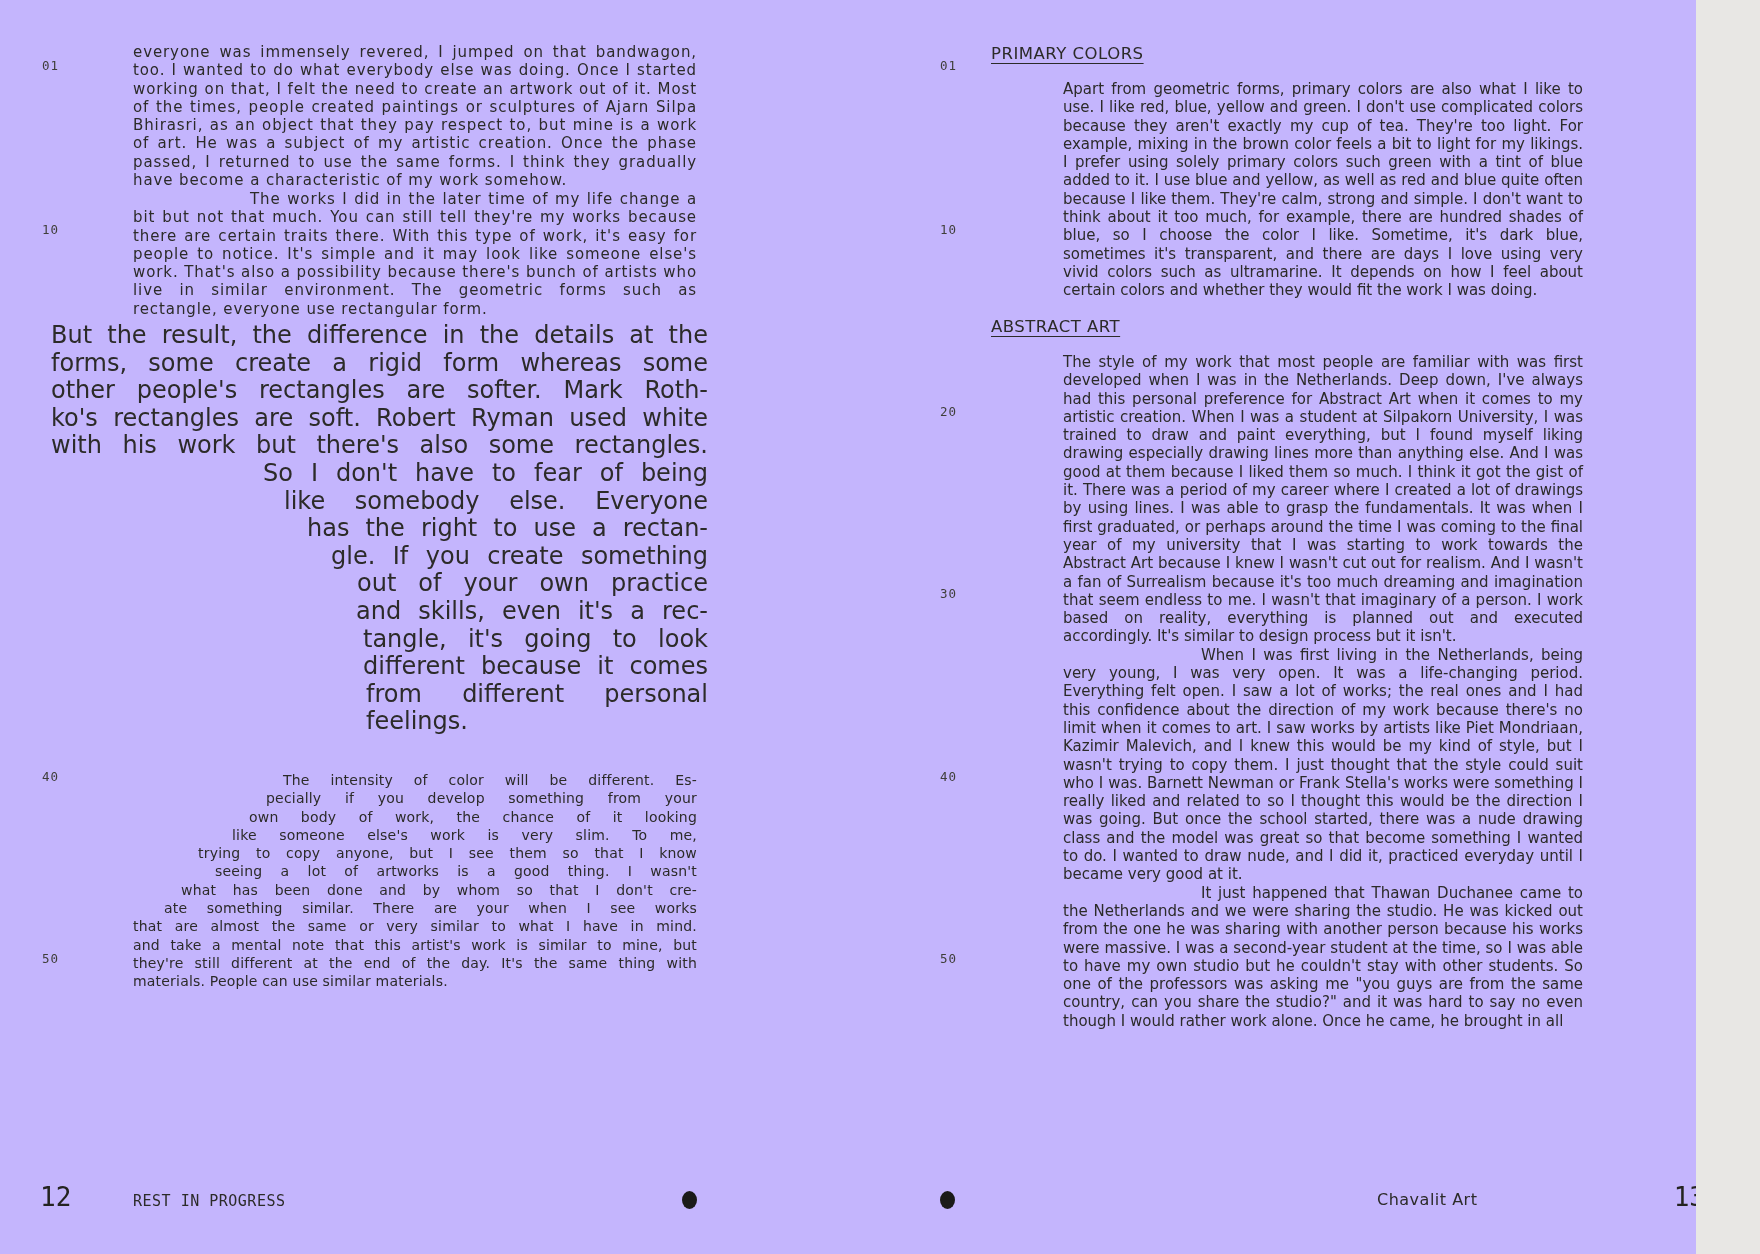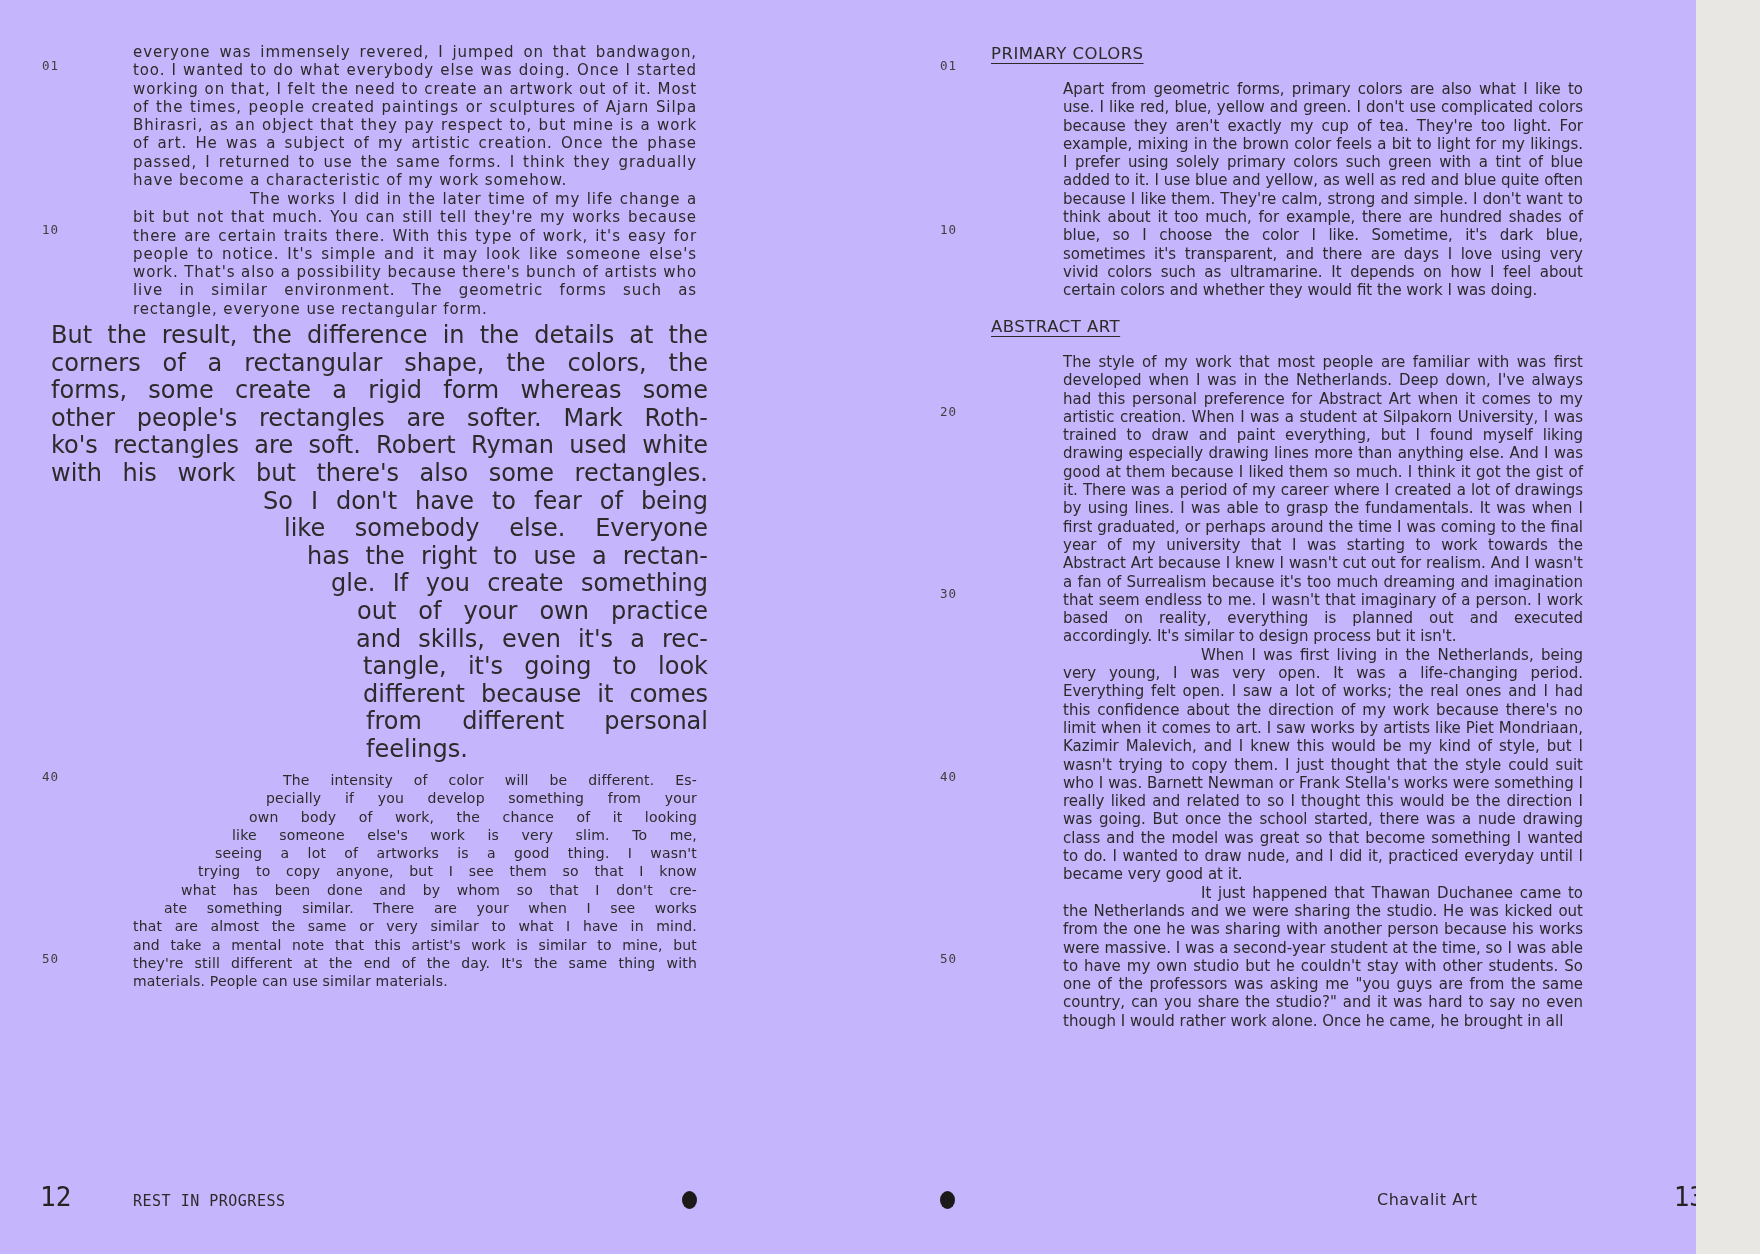--- a/index.html
+++ b/index.html
@@ -92,21 +92,20 @@
     <div class="ln" style="left:42px;top:222px">10</div>
     <div class="ln" style="left:42px;top:769px">40</div>
     <div class="ln" style="left:42px;top:951px">50</div>
 
     <div class="body-par left-col" style="top:43px">everyone was immensely revered, I jumped on that bandwagon, too. I wanted to do what everybody else was doing. Once I started working on that, I felt the need to create an artwork out of it. Most of the times, people created paintings or sculptures of Ajarn Silpa Bhirasri, as an object that they pay respect to, but mine is a work of art. He was a subject of my artistic creation. Once the phase passed, I returned to use the same forms. I think they gradually have become a characteristic of my work somehow.</div>
 
     <div class="body-par left-col indent1" style="top:190px">The works I did in the later time of my life change a bit but not that much. You can still tell they're my works because there are certain traits there. With this type of work, it's easy for people to notice. It's simple and it may look like someone else's work. That's also a possibility because there's bunch of artists who live in similar environment. The geometric forms such as rectangle, everyone use rectangular form.</div>
 
     <div class="pull-quote">
       <div class="pq-line pq-1">But the result, the difference in the details at the</div>
-      <div class="pq-line pq-2">corners of a rectangular shape, the colors, the</div>
       <div class="pq-line pq-3">forms, some create a rigid form whereas some</div>
       <div class="pq-line pq-4">other people's rectangles are softer. Mark Roth-</div>
       <div class="pq-line pq-5">ko's rectangles are soft. Robert Ryman used white</div>
       <div class="pq-line pq-6">with his work but there's also some rectangles.</div>
       <div class="pq-line pq-7">So I don't have to fear of being</div>
       <div class="pq-line pq-8">like somebody else. Everyone</div>
       <div class="pq-line pq-9">has the right to use a rectan-</div>
       <div class="pq-line pq-10">gle. If you create something</div>
       <div class="pq-line pq-11">out of your own practice</div>
       <div class="pq-line pq-12">and skills, even it's a rec-</div>
@@ -114,22 +113,22 @@
       <div class="pq-line pq-14">different because it comes</div>
       <div class="pq-line pq-15">from different personal</div>
       <div class="pq-line pq-16">feelings.</div>
     </div>
 
     <div class="closing">
       <div class="tr-line tr-1">The intensity of color will be different. Es-</div>
       <div class="tr-line tr-2">pecially if you develop something from your</div>
       <div class="tr-line tr-3">own body of work, the chance of it looking</div>
       <div class="tr-line tr-4">like someone else's work is very slim. To me,</div>
+      <div class="tr-line tr-6">trying to copy anyone, but I see them so that I know</div>
       <div class="tr-line tr-5">seeing a lot of artworks is a good thing. I wasn't</div>
-      <div class="tr-line tr-6">trying to copy anyone, but I see them so that I know</div>
       <div class="tr-line tr-7">what has been done and by whom so that I don't cre-</div>
       <div class="tr-line tr-8">ate something similar. There are your when I see works</div>
       <div class="tr-line tr-9">that are almost the same or very similar to what I have in mind.</div>
       <div class="tr-line tr-11">and take a mental note that this artist's work is similar to mine, but</div>
       <div class="tr-line tr-12">they're still different at the end of the day. It's the same thing with</div>
       <div class="tr-line tr-13">materials. People can use similar materials.</div>
     </div>
 
     <div class="page-num" style="left:40px">12</div>
     <div class="running" style="left:133px">REST IN PROGRESS</div>

